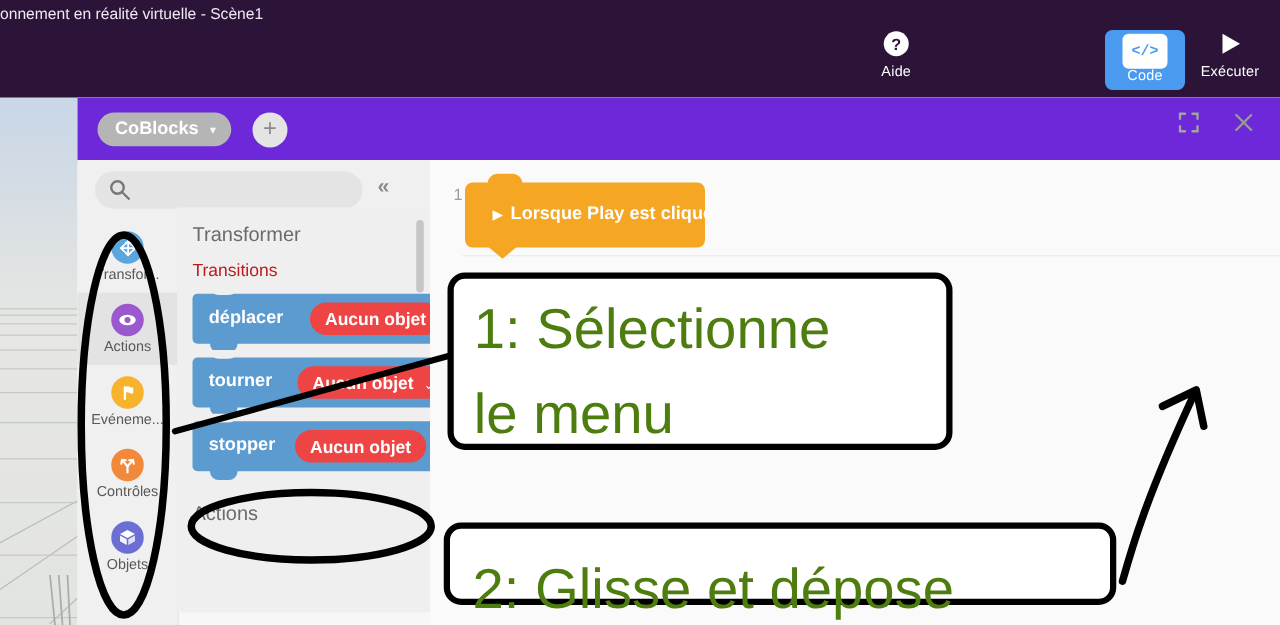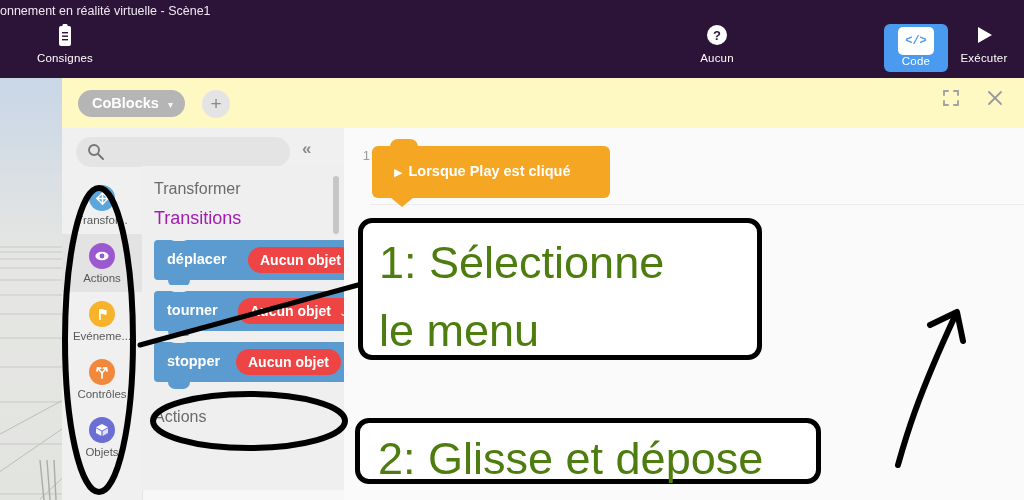--- a/index.html
+++ b/index.html
@@ -44,21 +44,21 @@
     display:inline-block;background:#fff;border-radius:5px;
     padding:1px 7px;color:#4a9bf0;font-size:12px;font-weight:bold;
     font-family:"Liberation Mono","DejaVu Sans Mono",monospace;
   }
   
   #panel{
     position:absolute;left:62px;top:78px;width:962px;height:422px;
     background:#f7f7f7;
   }
   #panel-top{
-    position:absolute;left:0;top:0;width:962px;height:50px;background:#fef9c3;
+    position:absolute;left:0;top:0;width:962px;height:50px;background:#6d28d9;
     border-bottom:1px solid #e0e0e0;
   }
   #tab-coblocks{
     position:absolute;left:16px;top:12px;height:27px;padding:0 12px 0 14px;
     background:#b5b5b5;color:#fff;border-radius:14px;font-size:14.5px;
     font-weight:bold;line-height:27px;cursor:pointer;white-space:nowrap;
   }
   #tab-coblocks .chev{font-size:10px;font-weight:normal;margin-left:9px;opacity:.9;}
   #tab-add{
     position:absolute;left:140px;top:12px;width:28px;height:28px;border-radius:50%;
@@ -87,21 +87,21 @@
   .cat .nm{
     display:block;margin-top:3px;font-size:11.5px;color:#585858;
     white-space:nowrap;overflow:hidden;
   }
   
   #flyout{
     position:absolute;left:80px;top:50px;width:202px;height:372px;
     background:#efefef;border-right:1px solid #e0e0e0;overflow:hidden;
   }
   .fly-h{font-size:16px;color:#6b6b6b;margin:14px 0 0 12px;font-weight:normal;}
-  .fly-sub{font-size:18px;color:#a21caf;margin:10px 0 0 12px;}
+  .fly-sub{font-size:14px;color:#b91c1c;margin:10px 0 0 12px;}
   .blk{
     position:relative;margin:11px 0 0 12px;height:40px;background:#5b9bd0;
     border-radius:4px;width:230px;
   }
   .blk:after{
     content:"";position:absolute;left:14px;bottom:-7px;width:22px;height:8px;
     background:#5b9bd0;border-radius:0 0 7px 7px;
   }
   .blk .nub{
     position:absolute;left:14px;top:-6px;width:22px;height:7px;background:#efefef;
@@ -124,21 +124,21 @@
   
   #workspace{
     position:absolute;left:282px;top:50px;width:680px;height:372px;background:#fafafa;
     overflow:hidden;
   }
   #gutter{
     position:absolute;left:0;top:0;width:26px;height:372px;
     color:#9c9c9c;font-size:13px;text-align:right;padding-top:20px;box-sizing:border-box;
   }
   #hatblock{
-    position:absolute;left:28px;top:18px;width:238px;height:52px;background:#f5a623;
+    position:absolute;left:28px;top:18px;width:192px;height:52px;background:#f5a623;
     border-radius:6px;
   }
   #hatblock .top-nub{
     position:absolute;left:18px;top:-7px;width:28px;height:8px;background:#f5a623;
     border-radius:8px 8px 0 0;
   }
   #hatblock:after{
     content:"";position:absolute;left:18px;bottom:-9px;width:0;height:0;
     border-left:12px solid transparent;border-right:12px solid transparent;
     border-top:10px solid #f5a623;
@@ -153,21 +153,21 @@
   }
   
   #anno{position:absolute;left:0;top:0;width:1024px;height:500px;pointer-events:none;}
   .callout{
     position:absolute;background:#fff;border:5px solid #000;border-radius:14px;
     color:#4d7c0f;font-family:"Liberation Sans","DejaVu Sans",sans-serif;
     box-sizing:border-box;
   }
   #callout1{left:358px;top:218px;width:404px;height:142px;padding:6px 0 0 16px;
     font-size:45px;line-height:1.5;}
-  #callout2{left:355px;top:418px;width:466px;height:66px;padding:6px 0 0 18px;
+  #callout2{left:355px;top:418px;width:538px;height:66px;padding:18px 0 0 18px;
     font-size:45px;line-height:60px;white-space:nowrap;}
 </style>
 </head>
 <body>
 
 <div id="scene">
   <div id="grid">
     <svg width="1024" height="255">
       <g stroke="#b3b8b3" stroke-width="1" fill="none" opacity="0.85">
         <line x1="-120" y1="254" x2="350" y2="0"></line>
@@ -196,43 +196,29 @@
         <line x1="50" y1="255" x2="47" y2="215"></line>
         <line x1="56" y1="255" x2="54" y2="215"></line>
       </g>
     </svg>
   </div>
 </div>
 
 <div id="appbar">
   <div id="titlebar">onnement en réalité virtuelle - Scène1</div>
 
-  <div class="bar-btn" id="btn-consignes">
-    <span class="glyph">
-      <svg width="20" height="24" viewBox="0 0 20 24" fill="#fff">
-        <rect x="4" y="2" width="12" height="20" rx="2"></rect>
-        <rect x="7.5" y="0" width="5" height="3.6" rx="1.3"></rect>
-        <g fill="#2c1338">
-            <rect x="7" y="8" width="6" height="1.4"></rect>
-            <rect x="7" y="11.5" width="6" height="1.4"></rect>
-            <rect x="7" y="15" width="6" height="1.4"></rect>
-          </g>
-      </svg>
-    </span>
-    <span class="lbl">Consignes</span>
-  </div>
 
   <div class="bar-btn" id="btn-aide">
     <span class="glyph">
       <svg width="22" height="22" viewBox="0 0 22 22">
           <circle cx="11" cy="11" r="10" fill="#fff"></circle>
           <text x="11" y="16" font-size="13" font-weight="bold" text-anchor="middle" fill="#2c1338" font-family="Liberation Sans, sans-serif">?</text>
         </svg>
     </span>
-    <span class="lbl">Aucun</span>
+    <span class="lbl">Aide</span>
   </div>
 
 
   <div class="bar-btn" id="btn-code">
     <span class="glyph">
       <span class="code-chip">&lt;/&gt;</span>
     </span>
     <span class="lbl">Code</span>
   </div>
 

